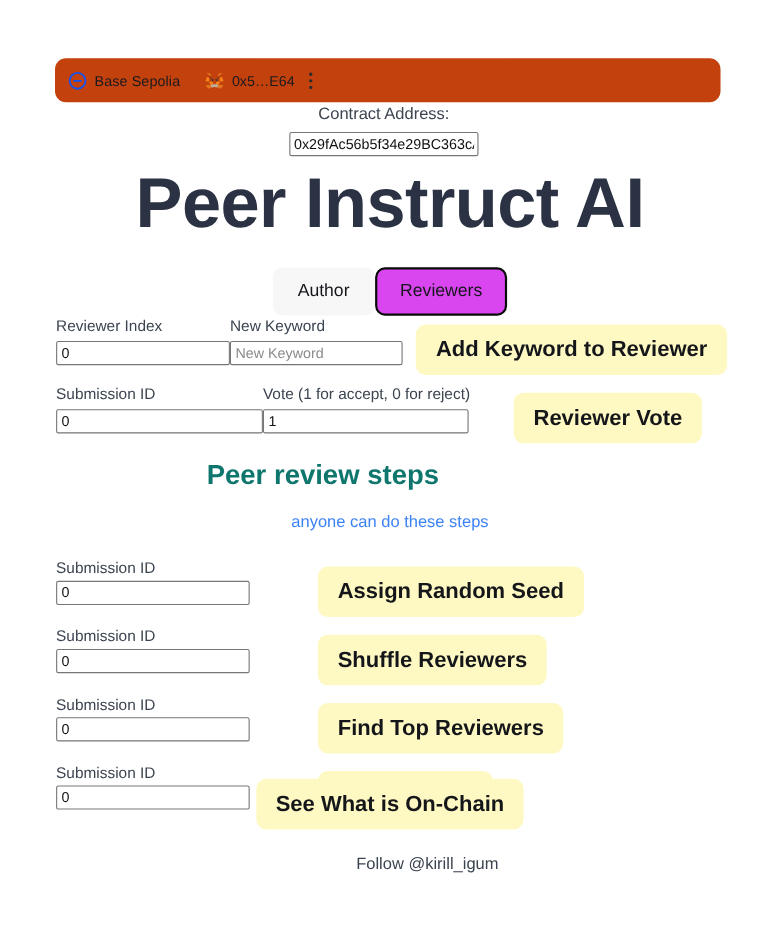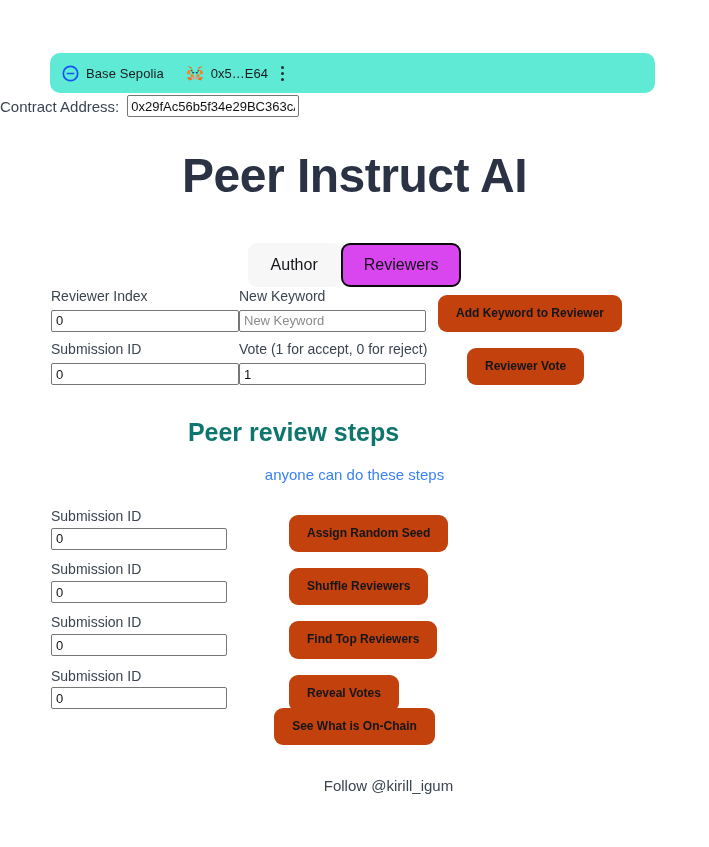--- a/index.html
+++ b/index.html
@@ -16,21 +16,21 @@
     position: relative;
   }
 
   
   .wallet-bar {
     position: absolute;
     left: 50px;
     top: 53px;
     width: 605px;
     height: 40px;
-    background: #5eead4;
+    background: #c2410c;
     border-radius: 10px;
     display: flex;
     align-items: center;
     box-sizing: border-box;
     padding: 0 12px;
   }
   .wallet-chip {
     display: flex;
     align-items: center;
     gap: 7px;
@@ -76,20 +76,21 @@
   
   .contract-row {
     position: absolute;
     top: 95px;
     left: 0;
     width: 698px;
     display: flex;
     justify-content: flex-start;
     align-items: center;
     gap: 8px;
+    flex-direction: column;
   }
   .contract-label {
     font-size: 15px;
     color: #3b4450;
   }
   .contract-input {
     width: 172px;
     height: 22px;
     box-sizing: border-box;
     border: 1px solid #767676;
@@ -102,21 +103,21 @@
     outline: none;
   }
 
   
   .page-title {
     position: absolute;
     top: 148px;
     left: 0;
     width: 709px;
     text-align: center;
-    font-size: 48px;
+    font-size: 64px;
     font-weight: bold;
     color: #2b3243;
     letter-spacing: -0.5px;
     line-height: 1.15;
   }
 
   
   .tabs {
     position: absolute;
     top: 243px;
@@ -177,25 +178,25 @@
     padding: 0 4px;
     font-family: "Liberation Sans", sans-serif;
     font-size: 13px;
     color: #111;
     background: #fff;
     outline: none;
   }
   .field-input::placeholder { color: #8b8b8b; }
 
   .act-btn {
-    background: #c2410c;
+    background: #fef9c3;
     border: none;
     border-radius: 9px;
     font-family: "Liberation Sans", sans-serif;
-    font-size: 12px;
+    font-size: 20px;
     font-weight: bold;
     color: #14161a;
     padding: 12px 18px;
     cursor: pointer;
     white-space: nowrap;
     line-height: 1.1;
   }
   .btn-cell { display: flex; align-items: flex-start; }
   .btn-cell.bc1 { padding-top: 8px; padding-left: 12px; }
   .btn-cell.bc2 { padding-top: 8px; padding-left: 41px; }

